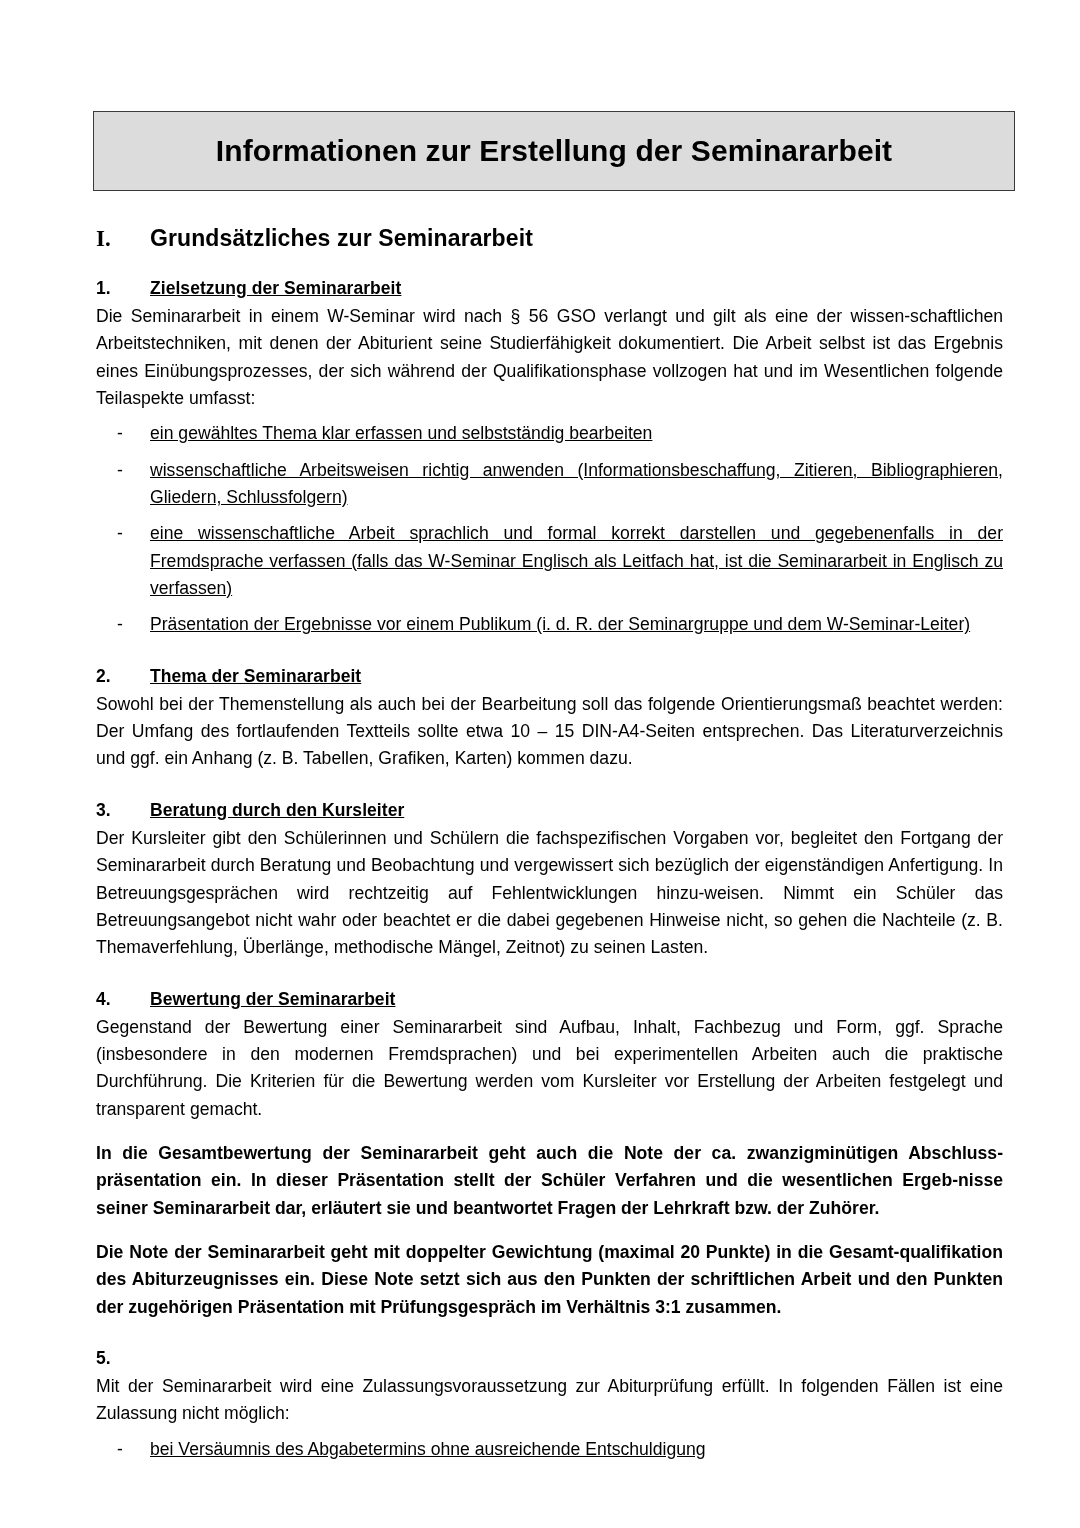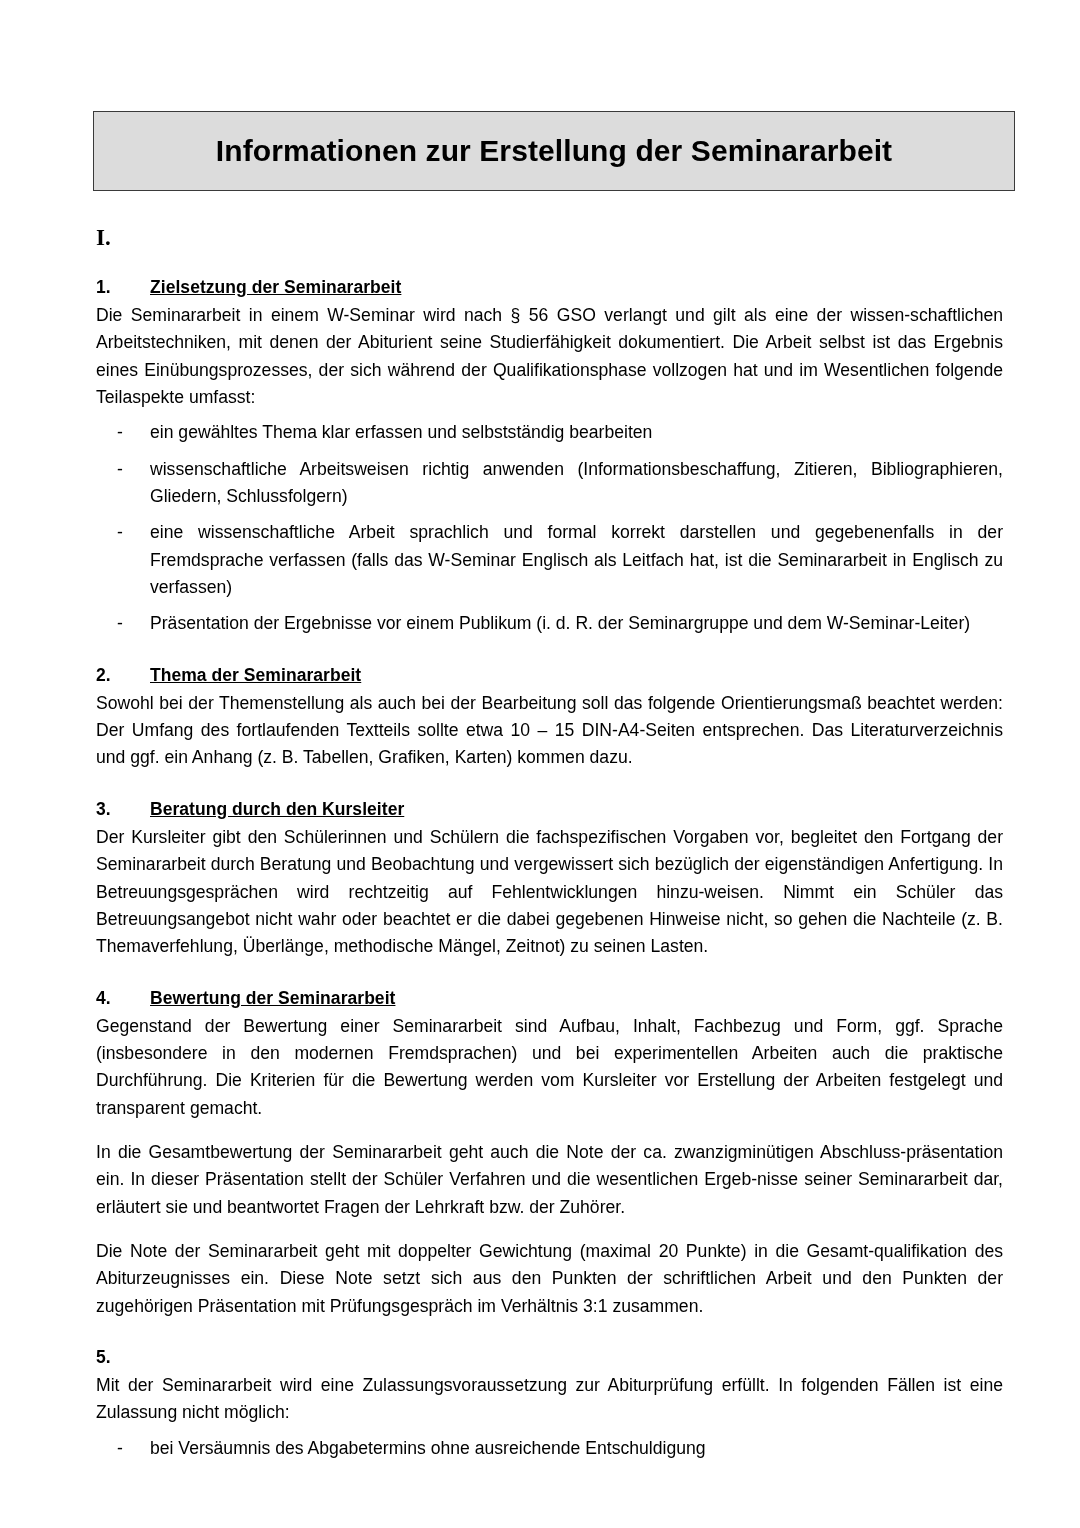--- a/index.html
+++ b/index.html
@@ -91,21 +91,21 @@
   p.body {
     margin: 0 0 0 3px;
     padding: 0;
     font-size: 17.6px;
     line-height: 1.555;
     text-align: justify;
     text-justify: inter-word;
     hyphens: none;
     max-width: 919px;
   }
-  p.body + p.body { margin-top: 17px; }
+  p.body + p.body { margin-top: 17px; font-weight: bold; }
 
   
   ul.dash-list {
     list-style: none;
     margin: 8px 0 0 0;
     padding: 0;
   }
   ul.dash-list li {
     position: relative;
     padding-left: 57px;
@@ -117,36 +117,37 @@
     max-width: 919px;
   }
   ul.dash-list li:last-child { margin-bottom: 0; }
   ul.dash-list li .dash {
     position: absolute;
     left: 24px;
     top: 0;
     font-size: 17.6px;
     line-height: 1.555;
   }
-  ul.dash-list li .li-text { display: block; }
+  ul.dash-list li .li-text { display: block; text-decoration: underline; }
 
   
   ul.dash-list.flush li { text-align: left; }
 </style>
 </head>
 <body>
 
 <div class="page">
 
   <div class="title-box">
     <div class="title-text">Informationen zur Erstellung der Seminararbeit</div>
   </div>
 
   <div class="roman-heading">
     <span class="numeral">I.</span>
+    <span class="htext">Grundsätzliches zur Seminararbeit</span>
   </div>
 
   <div class="num-heading">
     <span class="num">1.</span>
     <span class="htext">Zielsetzung der Seminararbeit</span>
   </div>
   <p class="body">Die Seminararbeit in einem W-Seminar wird nach § 56 GSO verlangt und gilt als eine der wissen-schaftlichen Arbeitstechniken, mit denen der Abiturient seine Studierfähigkeit dokumentiert. Die Arbeit selbst ist das Ergebnis eines Einübungsprozesses, der sich während der Qualifikationsphase vollzogen hat und im Wesentlichen folgende Teilaspekte umfasst:</p>
 
   <ul class="dash-list">
     <li>

